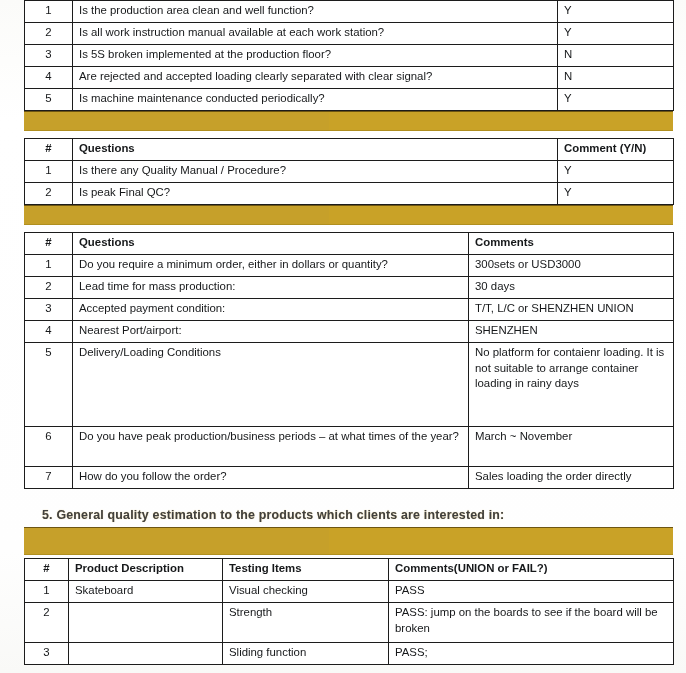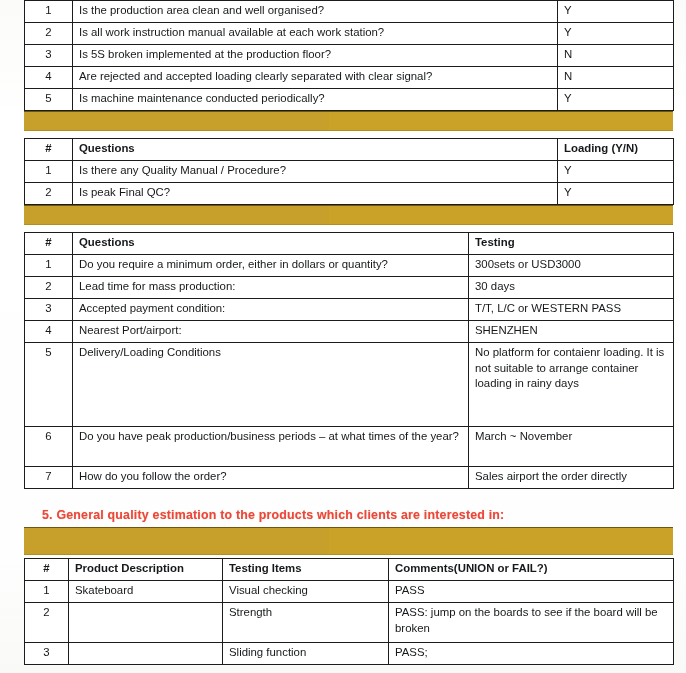--- a/index.html
+++ b/index.html
@@ -61,21 +61,21 @@
     content:"";position:absolute;left:0;top:0;bottom:0;width:47%;
     background:#c6a02a;
   }
   .band.tall{height:28px;}
   .gap{height:7px;}
   .gap.sm{height:3px;}
 
   .section-head{
     font-size:12.4px;
     font-weight:bold;
-    color:#ef4444;
+    color:#404040;
     letter-spacing:.2px;
     padding:0 0 5px 18px;
     text-shadow:0 0 1px rgba(220,190,110,.9),0 1px 0 rgba(255,255,255,.55);
   }
 
   .multi{line-height:20.5px;margin-left:35px;}
 </style>
 </head>
 <body>
 
@@ -84,21 +84,21 @@
 
     <table class="doc">
       <colgroup>
           <col style="width:48px">
           <col style="width:485px">
           <col style="width:116px">
         </colgroup>
       <tbody>
         <tr class="r1">
           <td class="num">1</td>
-          <td>Is the production area clean and well organised?</td>
+          <td>Is the production area clean and well function?</td>
           <td>Y</td>
         </tr>
         <tr class="r1">
           <td class="num">2</td>
           <td>Is all work instruction manual available at each work station?</td>
           <td>Y</td>
         </tr>
         <tr class="r1">
           <td class="num">3</td>
           <td>Is 5S broken implemented at the production floor?</td>
@@ -123,21 +123,21 @@
     <table class="doc">
       <colgroup>
           <col style="width:48px">
           <col style="width:485px">
           <col style="width:116px">
         </colgroup>
       <thead>
         <tr class="r1">
           <th class="num">#</th>
           <th class="ctr">Questions</th>
-          <th>Loading (Y/N)</th>
+          <th>Comment (Y/N)</th>
         </tr>
       </thead>
       <tbody>
         <tr class="r1">
           <td class="num">1</td>
           <td>Is there any Quality Manual / Procedure?</td>
           <td>Y</td>
         </tr>
         <tr class="r1">
           <td class="num">2</td>
@@ -153,58 +153,58 @@
     <table class="doc">
       <colgroup>
           <col style="width:48px">
           <col style="width:396px">
           <col style="width:205px">
         </colgroup>
       <thead>
         <tr class="r1">
           <th class="num">#</th>
           <th class="ctr">Questions</th>
-          <th class="ctr">Testing</th>
+          <th class="ctr">Comments</th>
         </tr>
       </thead>
       <tbody>
         <tr class="r1">
           <td class="num">1</td>
           <td>Do you require a minimum order, either in dollars or quantity?</td>
           <td>300sets or USD3000</td>
         </tr>
         <tr class="r1">
           <td class="num">2</td>
           <td>Lead time for mass production:</td>
           <td>30 days</td>
         </tr>
         <tr class="r1">
           <td class="num">3</td>
           <td>Accepted payment condition:</td>
-          <td>T/T, L/C or WESTERN PASS</td>
+          <td>T/T, L/C or SHENZHEN UNION</td>
         </tr>
         <tr class="r1">
           <td class="num">4</td>
           <td>Nearest Port/airport:</td>
           <td>SHENZHEN</td>
         </tr>
         <tr>
           <td class="num">5</td>
           <td>Delivery/Loading Conditions</td>
           <td class="multi" style="height:78px">No platform for contaienr loading. It is not suitable to arrange container loading in rainy days</td>
         </tr>
         <tr>
           <td class="num">6</td>
           <td class="multi" style="height:34px">Do you have peak production/business periods – at what times of the year?</td>
           <td>March ~ November</td>
         </tr>
         <tr class="r1">
           <td class="num">7</td>
           <td>How do you follow the order?</td>
-          <td>Sales airport the order directly</td>
+          <td>Sales loading the order directly</td>
         </tr>
       </tbody>
     </table>
 
     <div style="height:19px"></div>
 
     <div class="section-head">5. General quality estimation to the products which clients are interested in:</div>
 
     <div class="band tall"></div>
     <div class="gap sm"></div>

